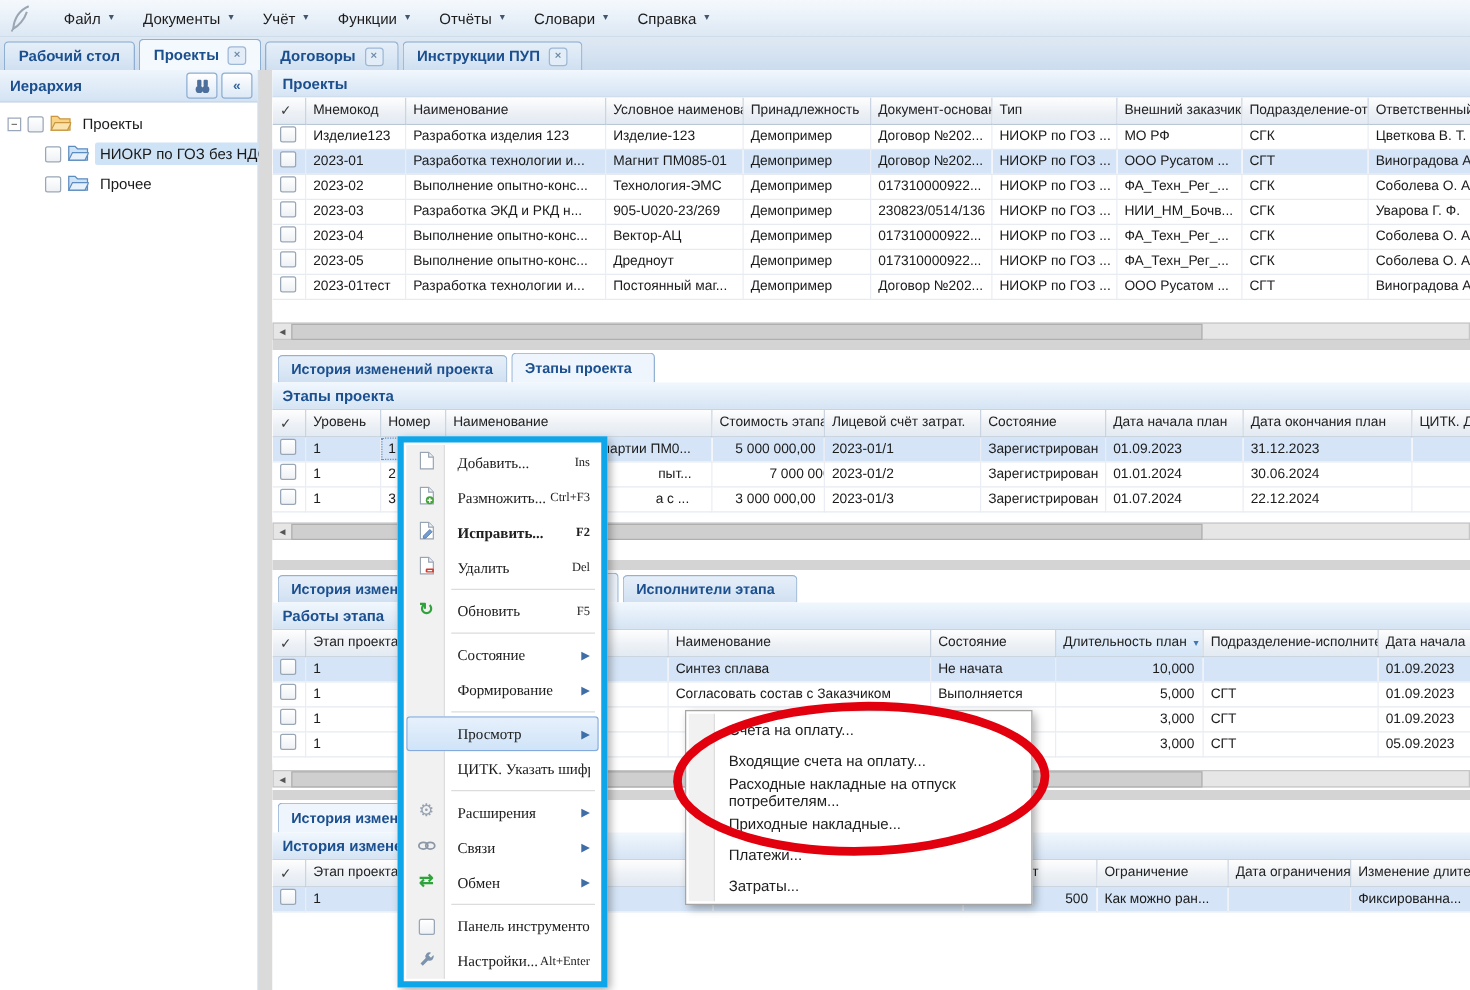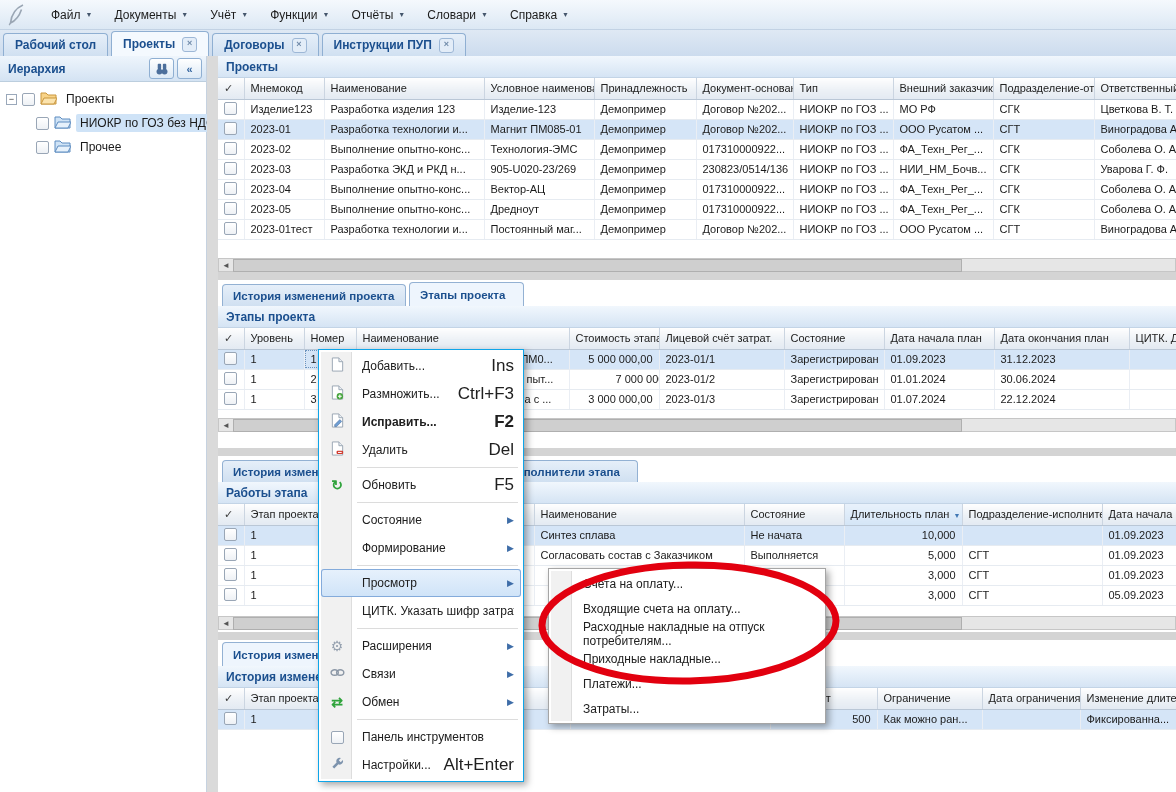--- a/index.html
+++ b/index.html
@@ -47,28 +47,28 @@
   .hscroll{position:absolute;left:0;right:0;height:14px;background:#e6e6e6;border:1px solid #c6c6c6;box-sizing:border-box;display:flex;align-items:center;}
   .sarr{width:14px;text-align:center;font-size:8px;color:#555;}
   .hthumb{height:11px;background:#cfcfcf;border:1px solid #afafaf;flex:0 0 76%;}
   .hsplit{position:absolute;left:0;right:0;height:8px;background:#d4d4d4;}
 
   .dtabs{position:absolute;left:4px;right:0;height:26px;display:flex;align-items:flex-end;}
   .dtab{height:22px;box-sizing:border-box;border:1px solid #93b1d3;border-bottom:none;border-radius:4px 4px 0 0;background:linear-gradient(#e6eff9,#d0e0f1);font-size:11.5px;font-weight:bold;color:#1b4f8e;display:flex;align-items:center;padding:0 10px;margin-right:3px;overflow:hidden;white-space:nowrap;}
   .dtab.active{background:#eef5fd;height:24px;}
 
   
-  .ctxmenu{position:absolute;left:318px;top:349px;width:206px;background:#fff;border:1px solid #0ea5e9;box-shadow:3px 3px 7px rgba(0,0,0,.35);padding:2px;box-sizing:border-box;z-index:50;}
+  .ctxmenu{position:absolute;left:318px;top:349px;width:168px;background:#fff;border:5px solid #0ea5e9;box-shadow:3px 3px 7px rgba(0,0,0,.35);padding:2px;box-sizing:border-box;z-index:50;font-family:Liberation Serif, serif;}
   .ctxmenu::before{content:'';position:absolute;left:2px;top:2px;bottom:2px;width:30px;background:#f1f1f1;border-right:1px solid #ddd;}
   .mitem{position:relative;height:28px;display:flex;align-items:center;font-size:12px;color:#202020;padding-right:7px;}
   .mitem.bold .mlabel,.mitem.bold .mshort{font-weight:bold;}
   .mitem.hl{background:linear-gradient(#e7f1fc,#cfe3f8);box-shadow:inset 0 0 0 1px #84abdb;border-radius:3px;}
   .mic{width:32px;display:flex;justify-content:center;align-items:center;z-index:1;flex:0 0 32px;}
   .mlabel{flex:1;padding-left:9px;z-index:1;white-space:nowrap;overflow:hidden;}
-  .mshort{font-size:17px;z-index:1;}
+  .mshort{font-size:10px;z-index:1;}
   .marr{color:#3e6da8;font-size:9px;z-index:1;margin-left:6px;}
   .msep{height:1px;background:#dcdcdc;margin:3px 3px 3px 36px;position:relative;z-index:1;}
   .uic{font-size:14px;font-weight:bold;line-height:1;}
 
   .submenu{position:absolute;left:548px;top:568px;width:278px;background:#fff;border:1px solid #a5a5a5;box-shadow:3px 3px 7px rgba(0,0,0,.35);padding:2px;box-sizing:border-box;z-index:60;}
   .submenu::before{content:'';position:absolute;left:2px;top:2px;bottom:2px;width:20px;background:#f1f1f1;border-right:1px solid #ddd;}
   .smitem{height:25px;display:flex;align-items:center;padding-left:32px;font-size:12px;color:#202020;position:relative;z-index:1;}
 
   .annot{position:absolute;left:0;top:0;width:1176px;height:792px;z-index:100;pointer-events:none;}
 </style>

